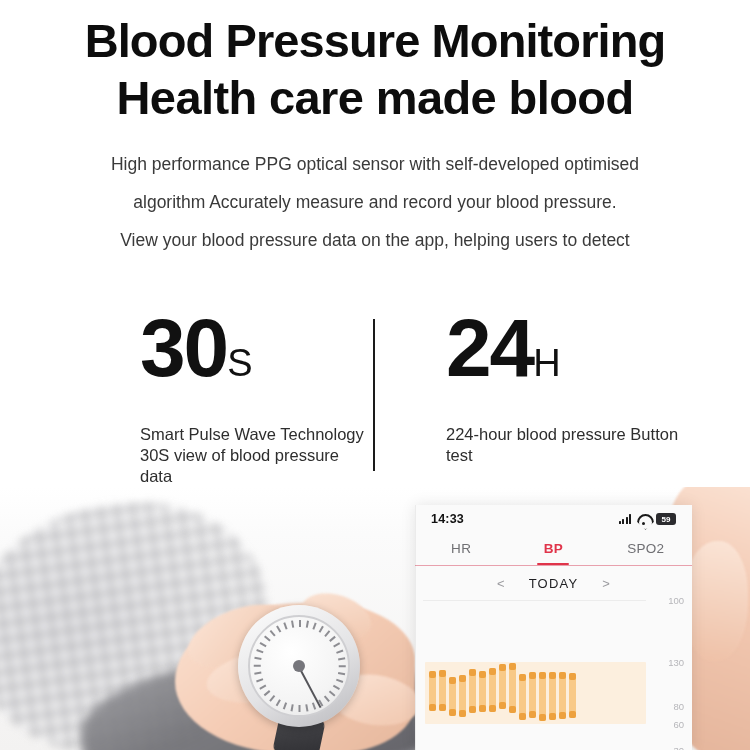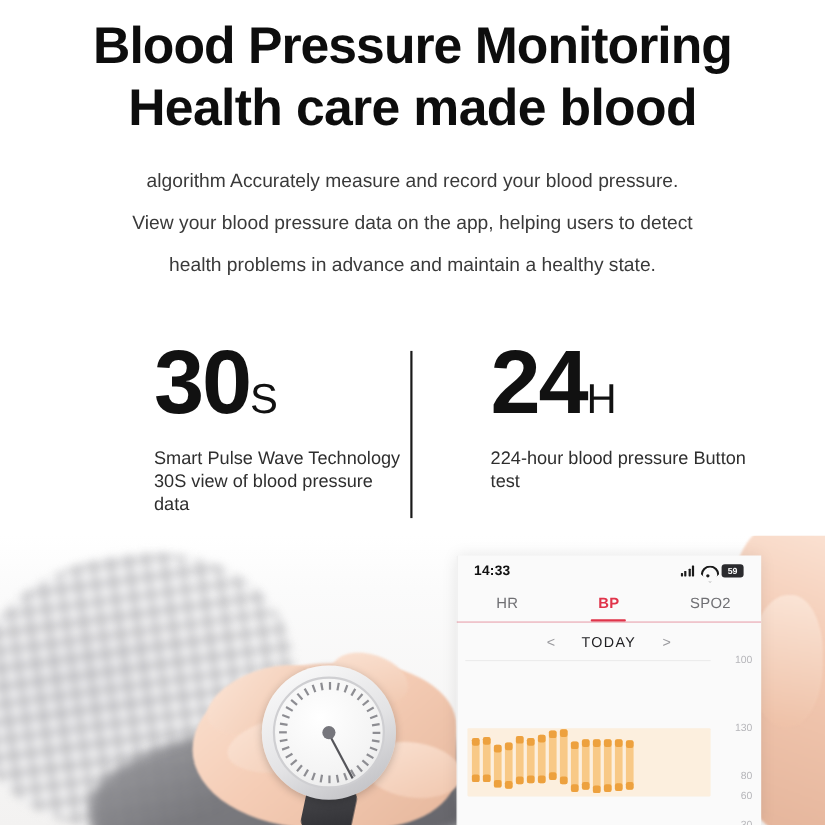--- a/index.html
+++ b/index.html
@@ -56,21 +56,21 @@
   }
   .stat .big .unit {
     font-weight:400;
     font-size:38px;
     letter-spacing:0;
     vertical-align:baseline;
     color:#111;
   }
   .stat .cap {
     display:block;
-    margin-top:1px;
+    margin-top:18px;
     font-size:16.5px;
     line-height:21px;
     color:#2e2e2e;
   }
   .stat-divider {
     position:absolute;
     left:373px; top:14px;
     width:2px; height:152px;
     background:#1a1a1a;
   }
@@ -260,23 +260,23 @@
 <body>
 
 <div class="page">
 
   <div class="headline">
     <span class="l1">Blood Pressure Monitoring</span>
     <span class="l2">Health care made blood</span>
   </div>
 
   <div class="lede">
+    <span>High performance PPG optical sensor with self-developed optimised</span>
     <span>algorithm Accurately measure and record your blood pressure.</span>
     <span>View your blood pressure data on the app, helping users to detect</span>
-    <span>health problems in advance and maintain a healthy state.</span>
   </div>
 
   <div class="stats">
     <div class="stat left">
       <span class="big"><span>30</span><span class="unit">S</span></span>
       <span class="cap">Smart Pulse Wave Technology 30S view of blood pressure data</span>
     </div>
 
     <div class="stat-divider"></div>
 

